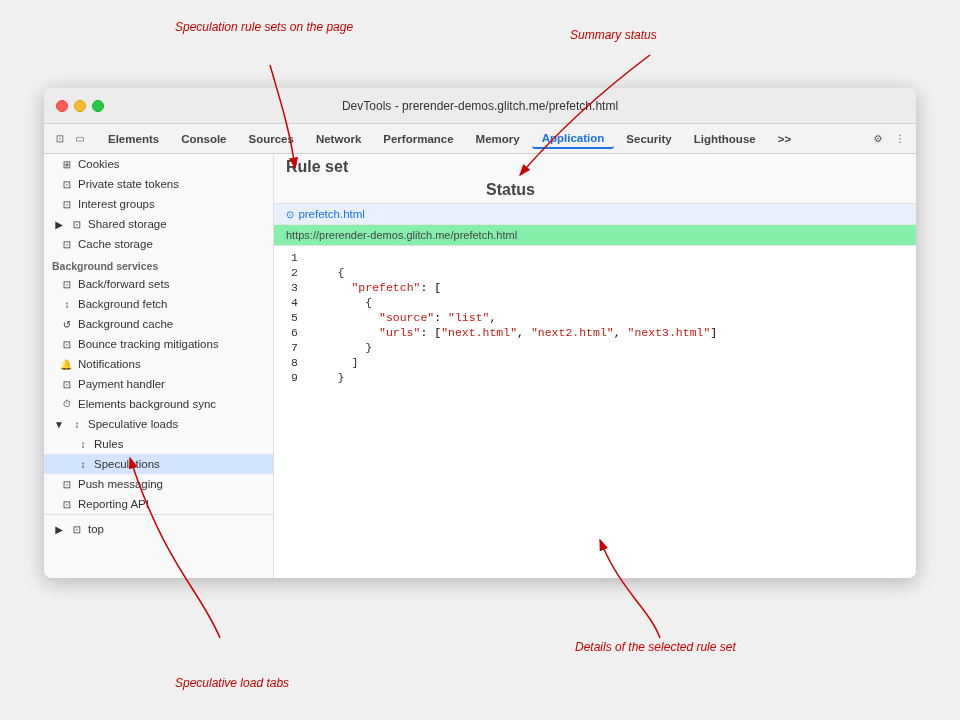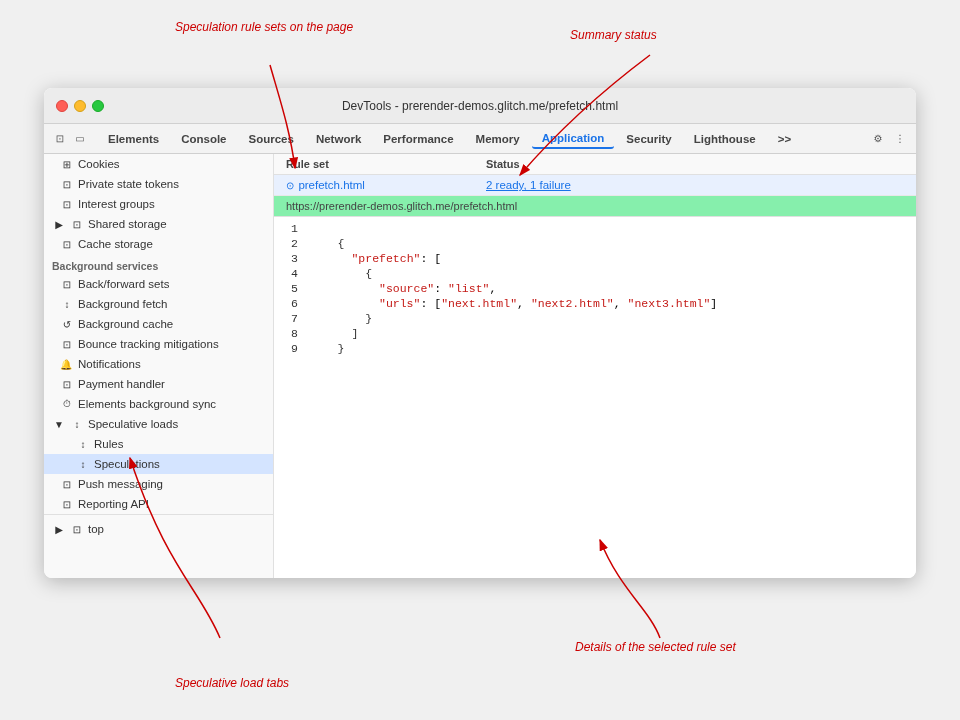--- a/index.html
+++ b/index.html
@@ -201,29 +201,29 @@
     .right-panel {
       flex: 1;
       display: flex;
       flex-direction: column;
       overflow: hidden;
     }
 
     .rule-table-header {
       display: flex;
       padding: 4px 12px;
-      font-size: 11px;
+      font-size: 16px;
       font-weight: 600;
       color: #444;
       border-bottom: 1px solid #e0e0e0;
       background: #f9f9f9;
     }
 
     .col-ruleset { width: 200px; }
-    .col-status { flex: 1; }
+    .col-status { flex: 1; margin-top: 23px; }
 
     .rule-table-row {
       display: flex;
       align-items: center;
       padding: 4px 12px;
       font-size: 11.5px;
       border-bottom: 1px solid #e8e8e8;
       background: #e8f0fe;
     }
 
@@ -419,21 +419,20 @@
       <div class="rule-table-header">
         <span class="col-ruleset">Rule set</span>
         <span class="col-status">Status</span>
       </div>
 
       <div class="rule-table-row">
         <span class="ruleset-name col-ruleset">
           <span style="font-size:10px;">⊙</span>
           <span>prefetch.html</span>
         </span>
-        <span class="col-status status-badge">2 ready, 1 failure</span>
       </div>
 
       <div class="url-bar">
         <span>https://prerender-demos.glitch.me/prefetch.html</span>
       </div>
 
       <div class="code-viewer">
         <div class="code-line">
           <span class="line-num default-color">1</span>
           <span class="line-content default-color"></span>

